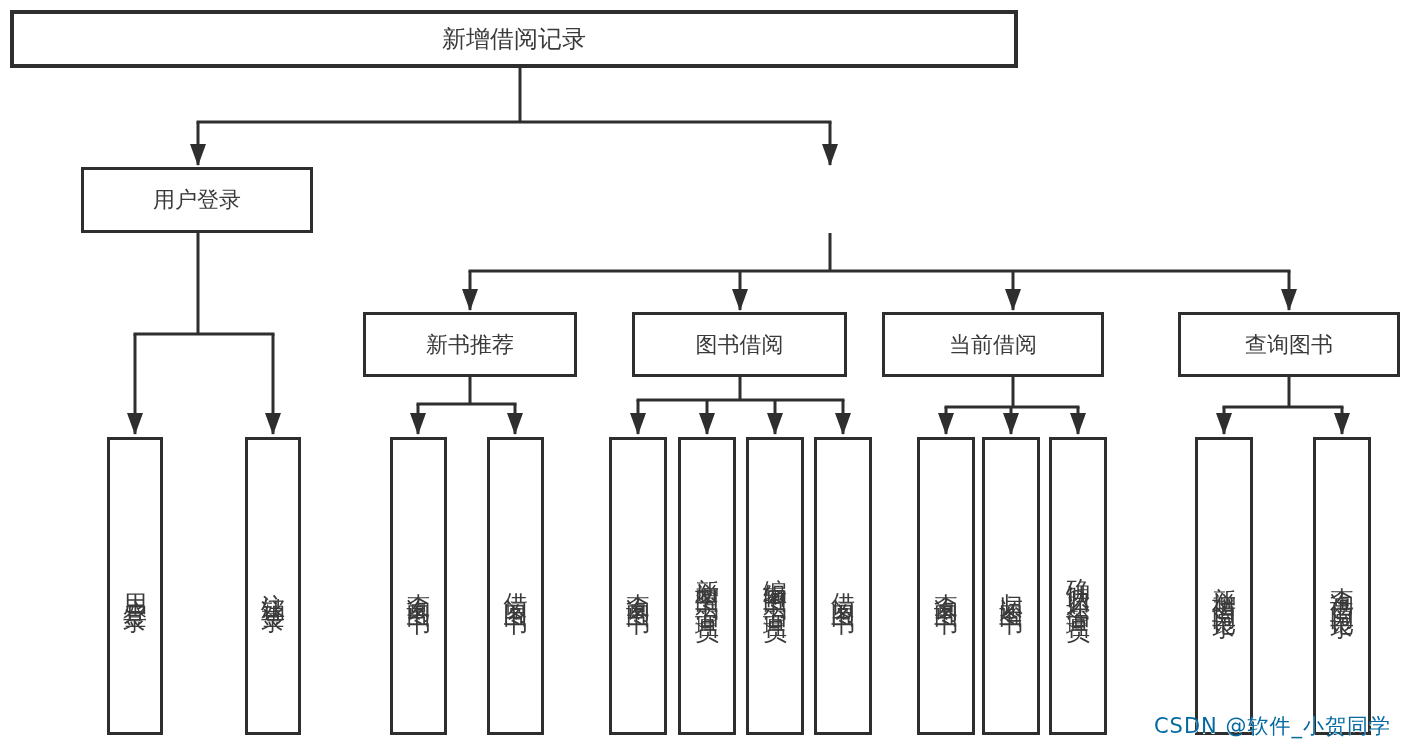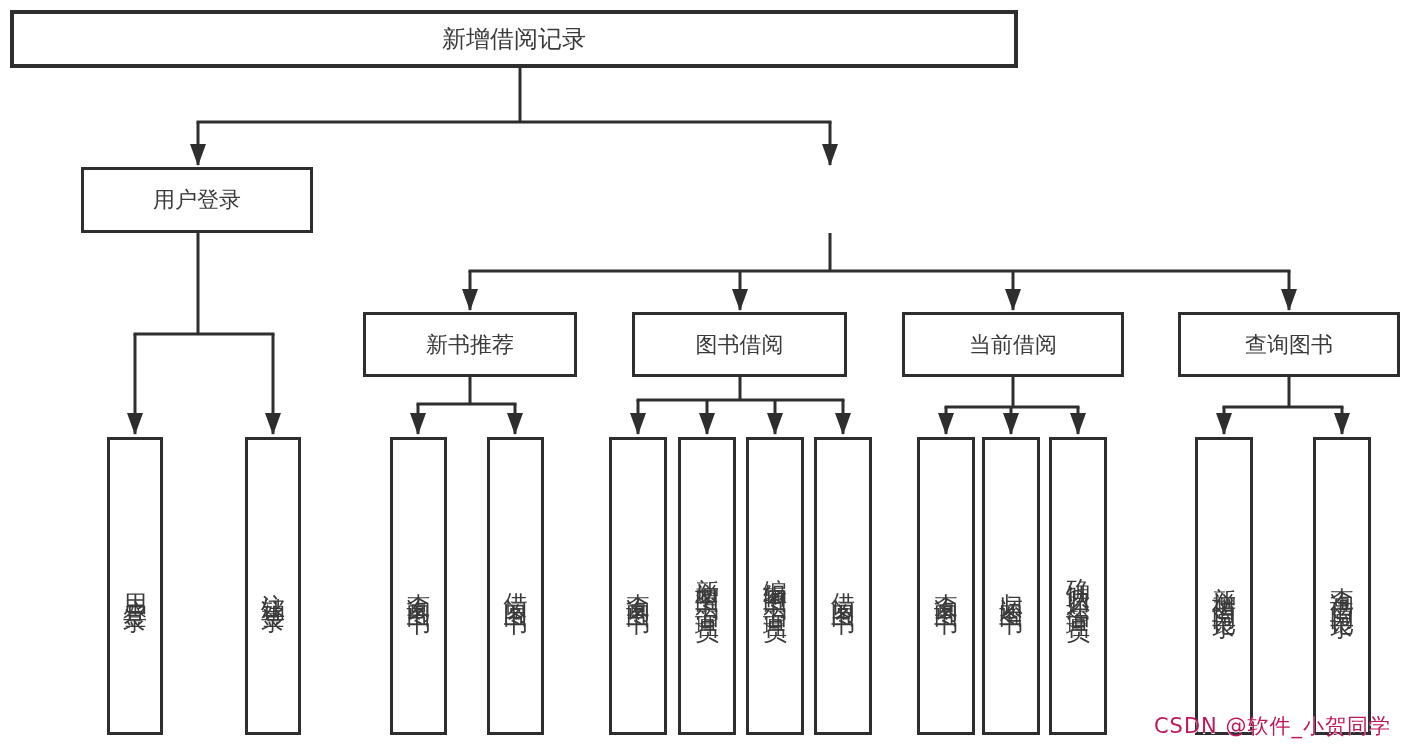--- a/index.html
+++ b/index.html
@@ -55,21 +55,21 @@
     font-size: 24px;
     letter-spacing: 6px;
     line-height: 1;
     white-space: nowrap;
   }
   .watermark {
     position: absolute;
     right: 14px;
     top: 712px;
     font-size: 21px;
-    color: #be185d;
+    color: #0369a1;
     letter-spacing: 1px;
     z-index: 2;
     text-shadow: 0 1px 0 #ffffff;
   }
 </style>
 </head>
 <body>
 
 <div class="canvas">
 
@@ -119,21 +119,21 @@
       <path class="cline" d="M1342,407 V434" marker-end="url(#arrowhead)"></path>
     </g>
   </svg>
 
   <div class="box root" style="left:10px; top:10px; width:1008px; height:58px;">新增借阅记录</div>
 
   <div class="box hbox" style="left:81px; top:167px; width:232px; height:66px;">用户登录</div>
 
   <div class="box hbox" style="left:363px; top:312px; width:214px; height:65px;">新书推荐</div>
   <div class="box hbox" style="left:632px; top:312px; width:215px; height:65px;">图书借阅</div>
-  <div class="box hbox" style="left:902px; top:312px; width:222px; height:65px;">当前借阅</div>
+  <div class="box hbox" style="left:882px; top:312px; width:222px; height:65px;">当前借阅</div>
   <div class="box hbox" style="left:1178px; top:312px; width:222px; height:65px;">查询图书</div>
 
   <div class="box vbox" style="left:107px; top:437px; width:56px; height:298px;">
     <span class="vtext">用户登录</span>
   </div>
   <div class="box vbox" style="left:245px; top:437px; width:56px; height:298px;">
     <span class="vtext">注销登录</span>
   </div>
 
   <div class="box vbox" style="left:390px; top:437px; width:57px; height:298px;">

